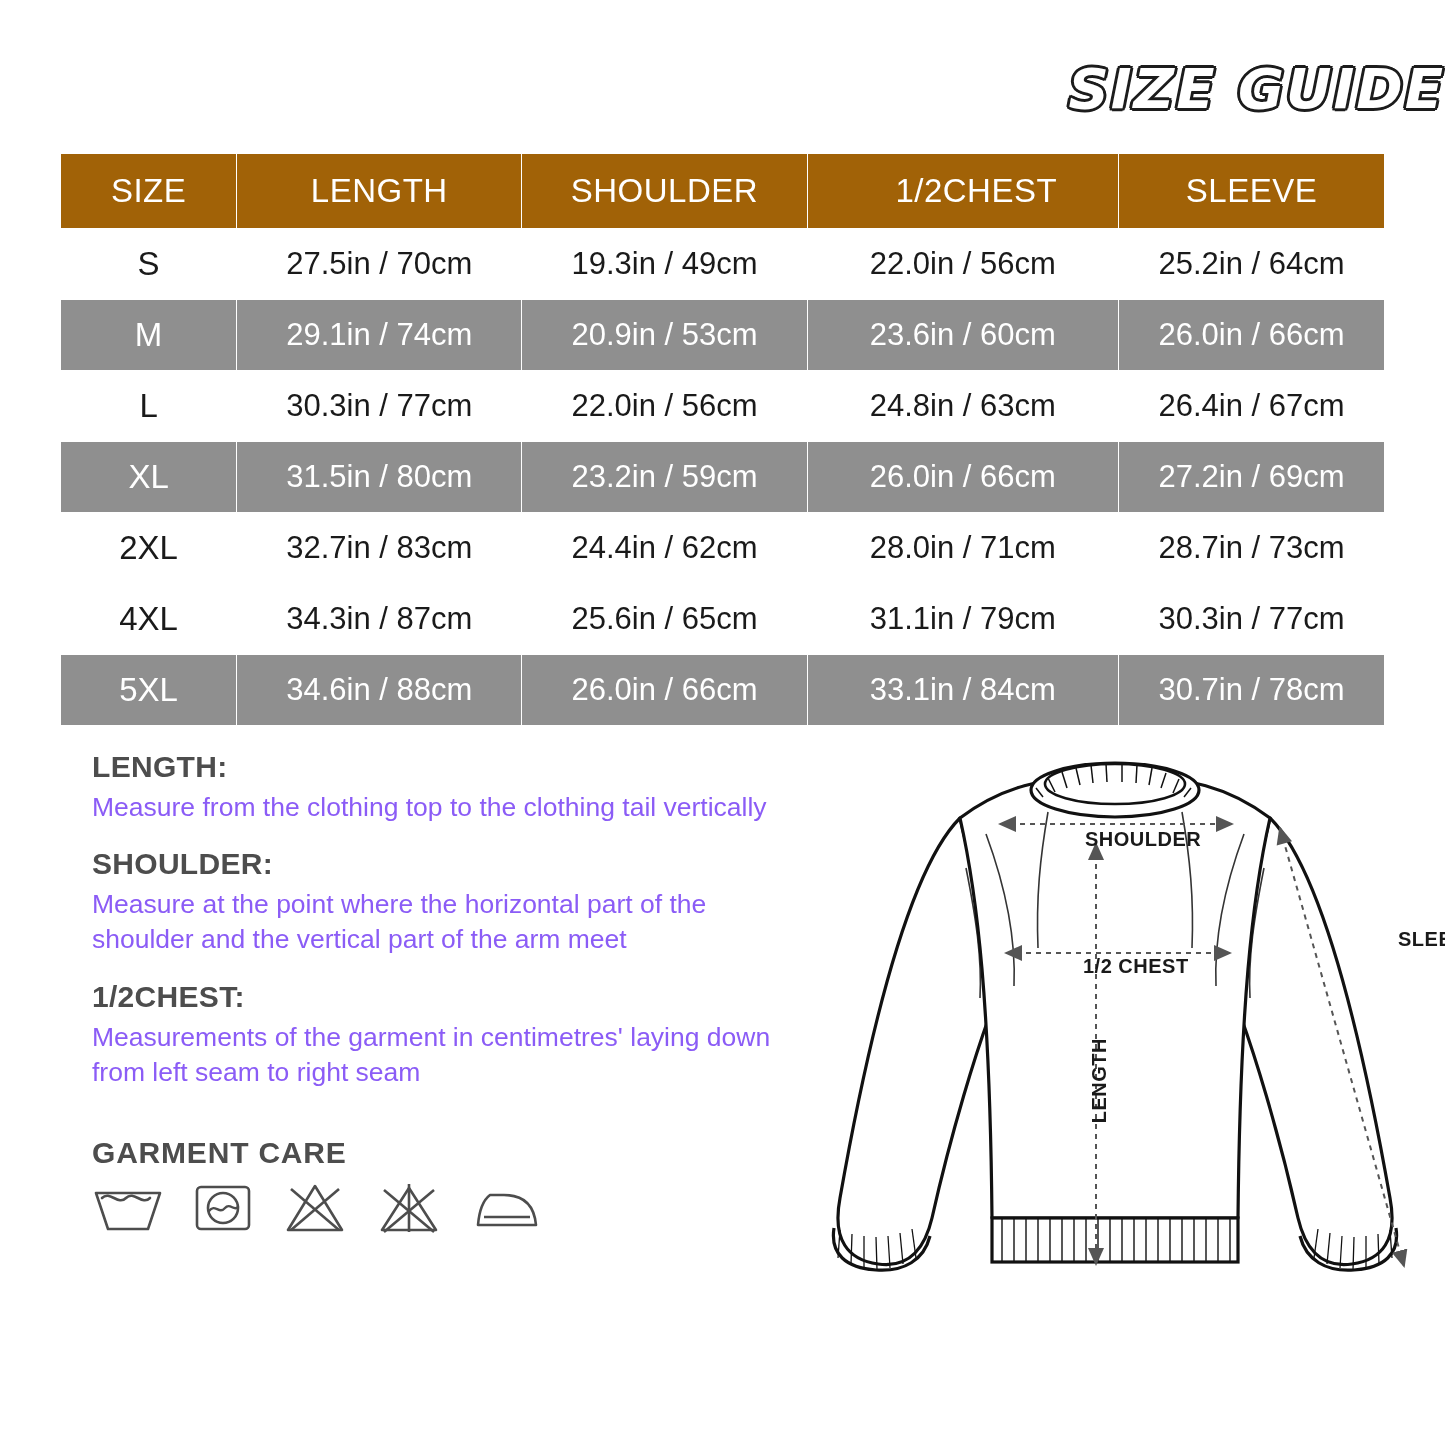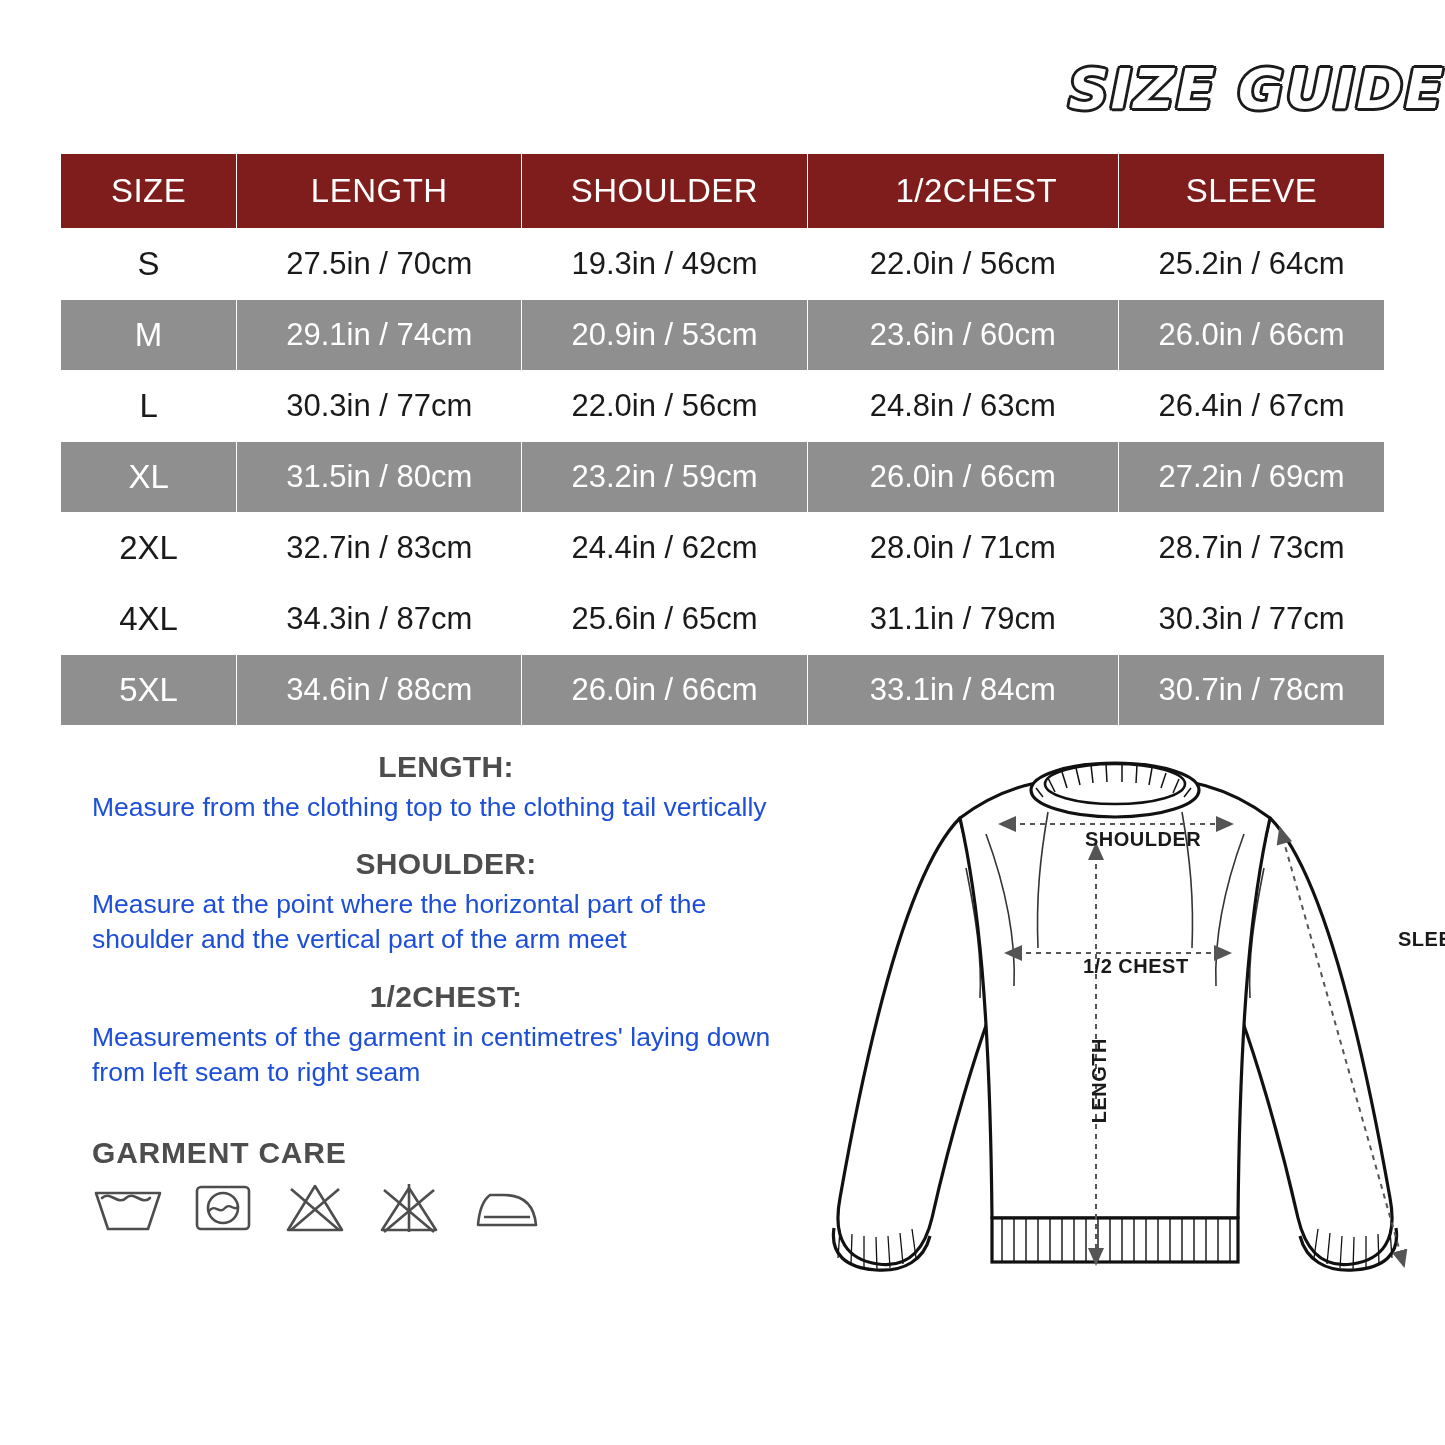--- a/index.html
+++ b/index.html
@@ -47,21 +47,21 @@
   }
   table.size-table th,
   table.size-table td {
     text-align: center;
     font-size: 31px;
     font-weight: normal;
     height: 68px;
     border: 1px solid #ffffff;
   }
   table.size-table thead th {
-    background: #7f1d1d;
+    background: #a16207;
     color: #ffffff;
     font-size: 33px;
     height: 72px;
     letter-spacing: 0.5px;
   }
   table.size-table thead th.col-size { width: 13.5%; }
   table.size-table thead th.col-len { width: 22%; }
   table.size-table thead th.col-sho { width: 22%; }
   table.size-table thead th.col-chest { width: 22%; padding-left: 28px; }
   table.size-table thead th.col-sleeve { width: 20.5%; }
@@ -93,26 +93,25 @@
     position: relative;
   }
 
   .def-head {
     font-size: 30px;
     font-weight: bold;
     color: #4d4d4d;
     margin-top: 22px;
     margin-bottom: 6px;
     letter-spacing: 0.3px;
-    text-align: center;
   }
   .def-head.first { margin-top: 2px; }
   .def-body {
     font-size: 26.5px;
-    color: #1d4ed8;
+    color: #8b5cf6;
     line-height: 1.33;
     max-width: 700px;
   }
 
   .care-head {
     font-size: 30px;
     font-weight: bold;
     color: #4d4d4d;
     margin-top: 46px;
     margin-bottom: 10px;

